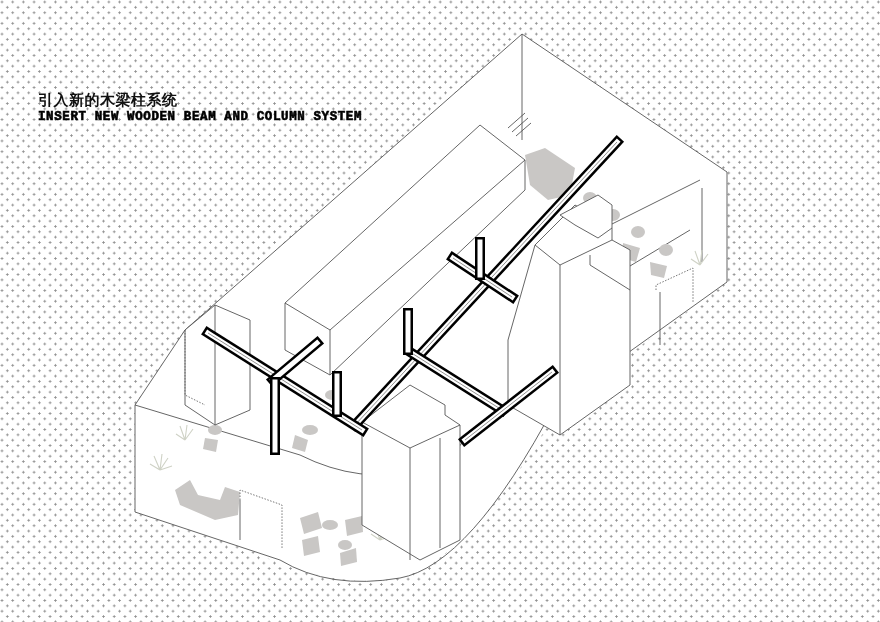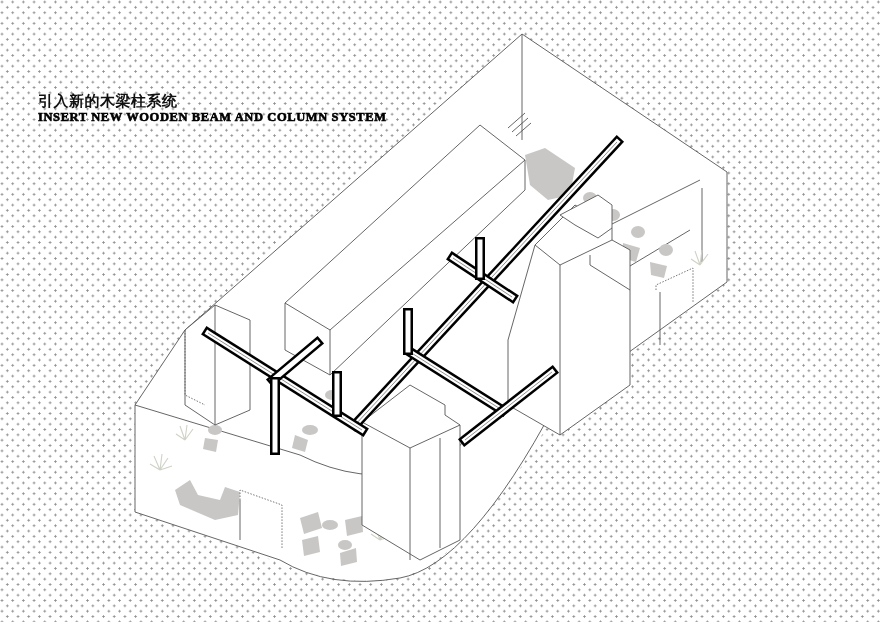--- a/index.html
+++ b/index.html
@@ -8,25 +8,25 @@
     background-color: #ffffff;
     background-image:
       radial-gradient(circle, #8f8f8f 0.9px, transparent 1.3px),
       radial-gradient(circle, #8f8f8f 0.9px, transparent 1.3px);
     background-size: 10.7px 10.7px, 10.7px 10.7px;
     background-position: 2px 2px, 7.35px 7.35px;
     font-family: "DejaVu Sans", sans-serif;
   }
   .title-block { position: absolute; left: 30px; top: 92px; z-index: 3; }
   .title-cn {
-    font-family: Liberation Sans, sans-serif; font-size: 15px; font-weight: bold;
+    font-family: Liberation Serif, serif; font-size: 15px; font-weight: bold;
     color: #111; letter-spacing: 0.5px; line-height: 17px; margin-left: 8px;
   }
   .title-en {
-    font-family: Liberation Serif, serif; font-size: 12.5px; font-weight: 900;
+    font-family: Liberation Mono, monospace; font-size: 12.5px; font-weight: 900;
     color: #000; letter-spacing: 0.6px; line-height: 14px; margin-left: 8px;
     transform: scaleY(1.05); transform-origin: left top; white-space: nowrap;
     -webkit-text-stroke: 0.6px #000;
   }
   svg.drawing { position: absolute; left: 0; top: 0; z-index: 2; }
   .shell-fill { fill: #ffffff; stroke: none; }
   .thin { fill: none; stroke: #555; stroke-width: 0.9; }
   .thin-w { fill: #ffffff; stroke: #555; stroke-width: 0.9; stroke-linejoin: round; }
   .dotted { fill: none; stroke: #666; stroke-width: 0.9; stroke-dasharray: 1.5 1.5; }
   .furn { fill: #c9c7c5; stroke: none; }

